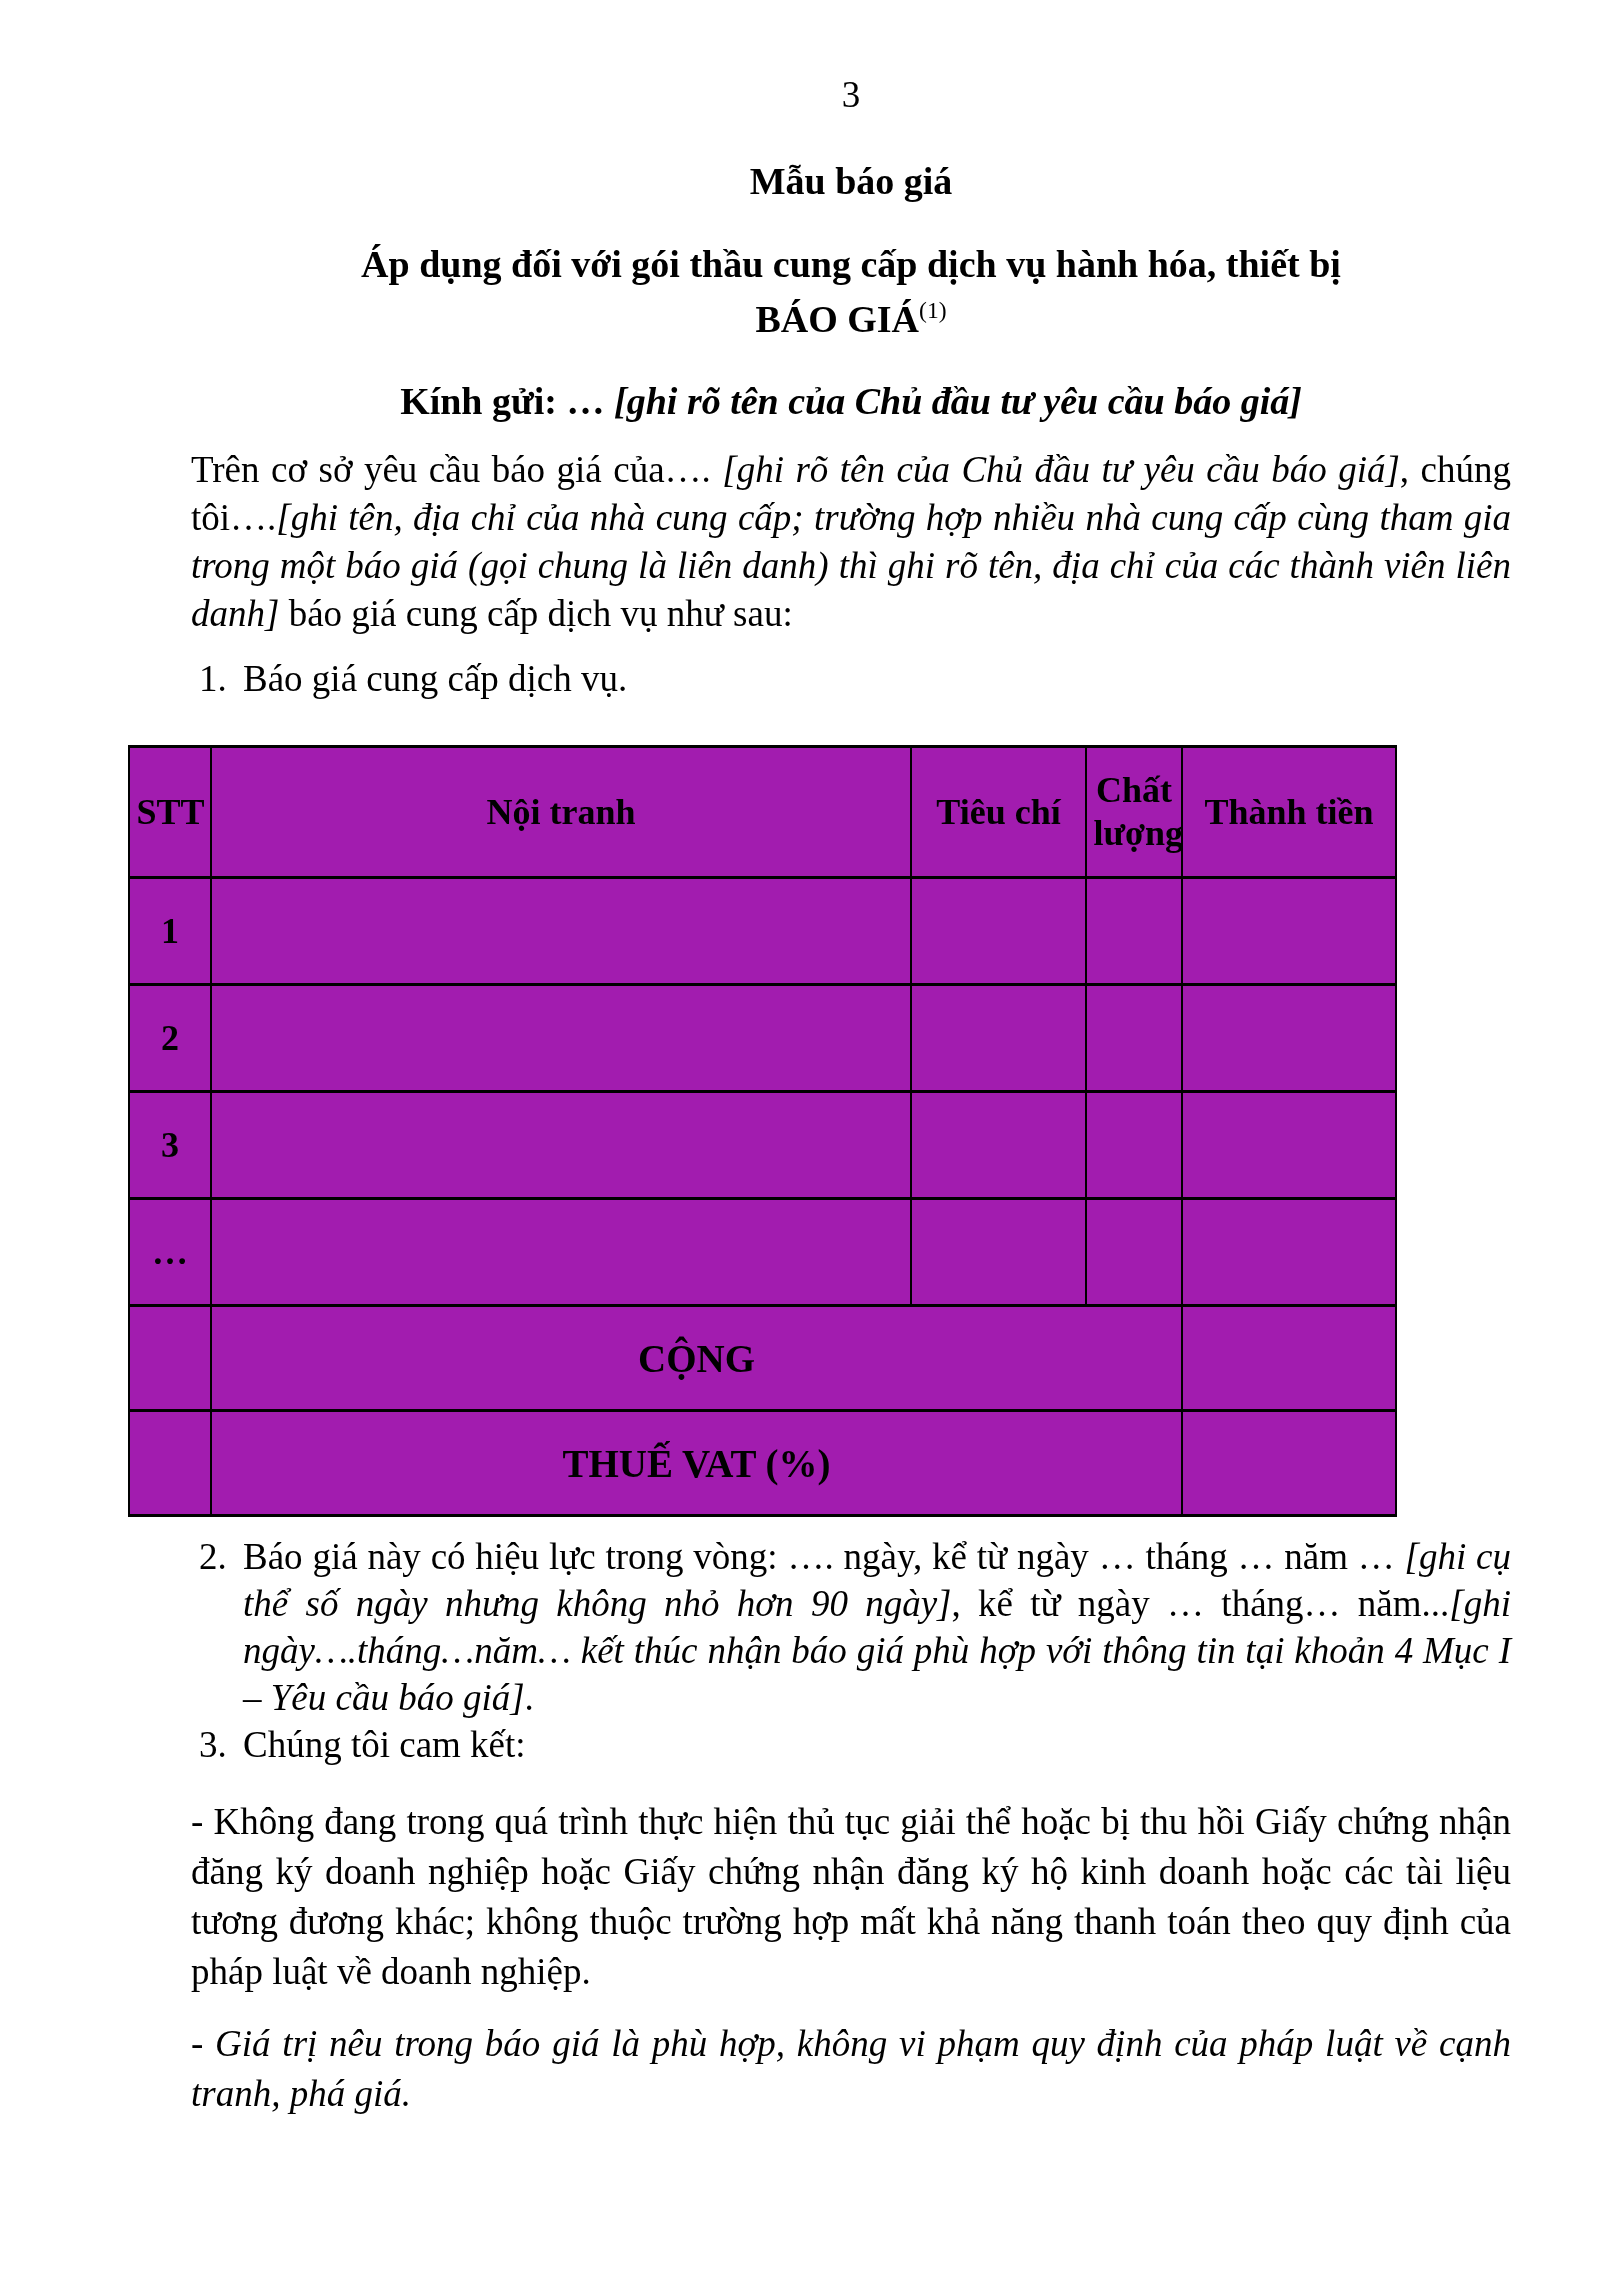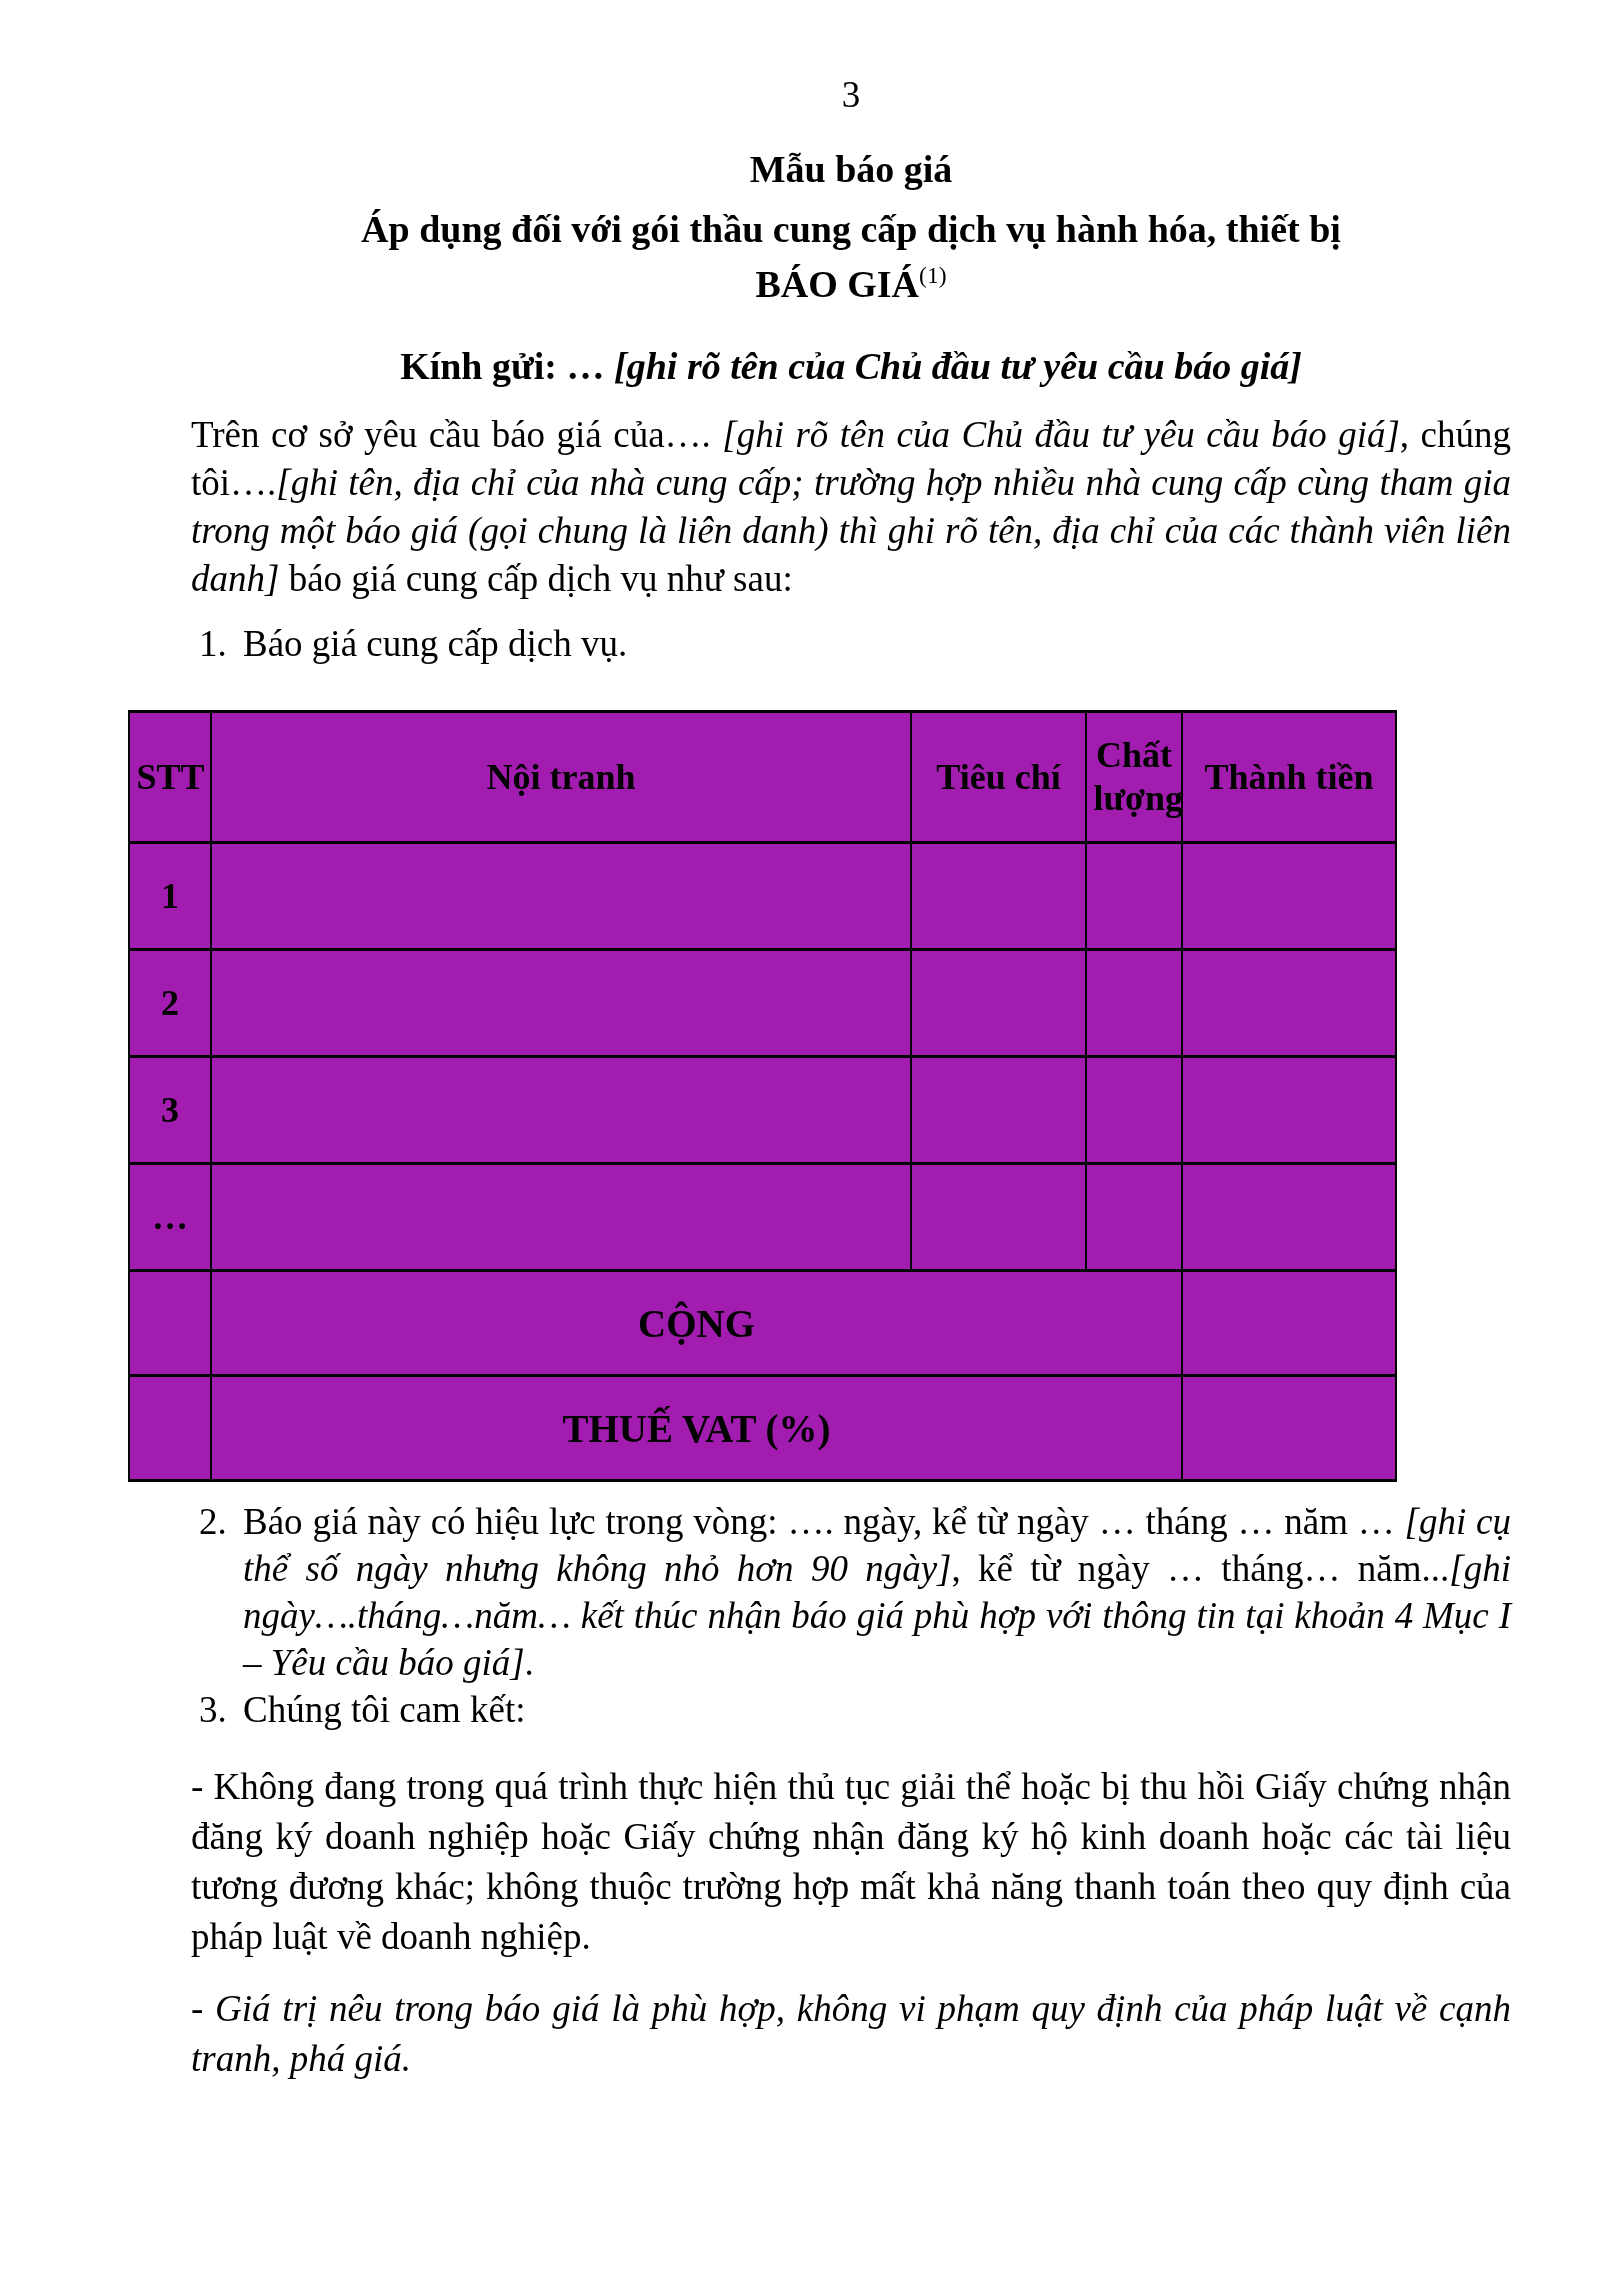--- a/index.html
+++ b/index.html
@@ -16,22 +16,22 @@
     padding: 72px 112px 0 191px;
     overflow: hidden;
   }
   .b  { font-weight: bold; }
   .i  { font-style: italic; }
   .bi { font-weight: bold; font-style: italic; }
 
   .page-num { line-height: 46px; text-align: center; }
 
   .h-line { line-height: 46px; text-align: center; font-weight: bold; font-size: 38px; }
-  .h1 { margin-top: 28px; }
-  .h2 { margin-top: 14px; }
+  .h1 { margin-top: 40px; }
+  .h2 { margin-top: 37px; }
   .h3 { margin-top: 9.2px; }
   .h3 sup { font-size: 23.6px; font-weight: normal; vertical-align: super; line-height: 0; }
   .salutation { margin-top: 36px; }
 
   .intro {
     margin-top: 22px;
     line-height: 48px;
     text-align: justify;
   }
 

